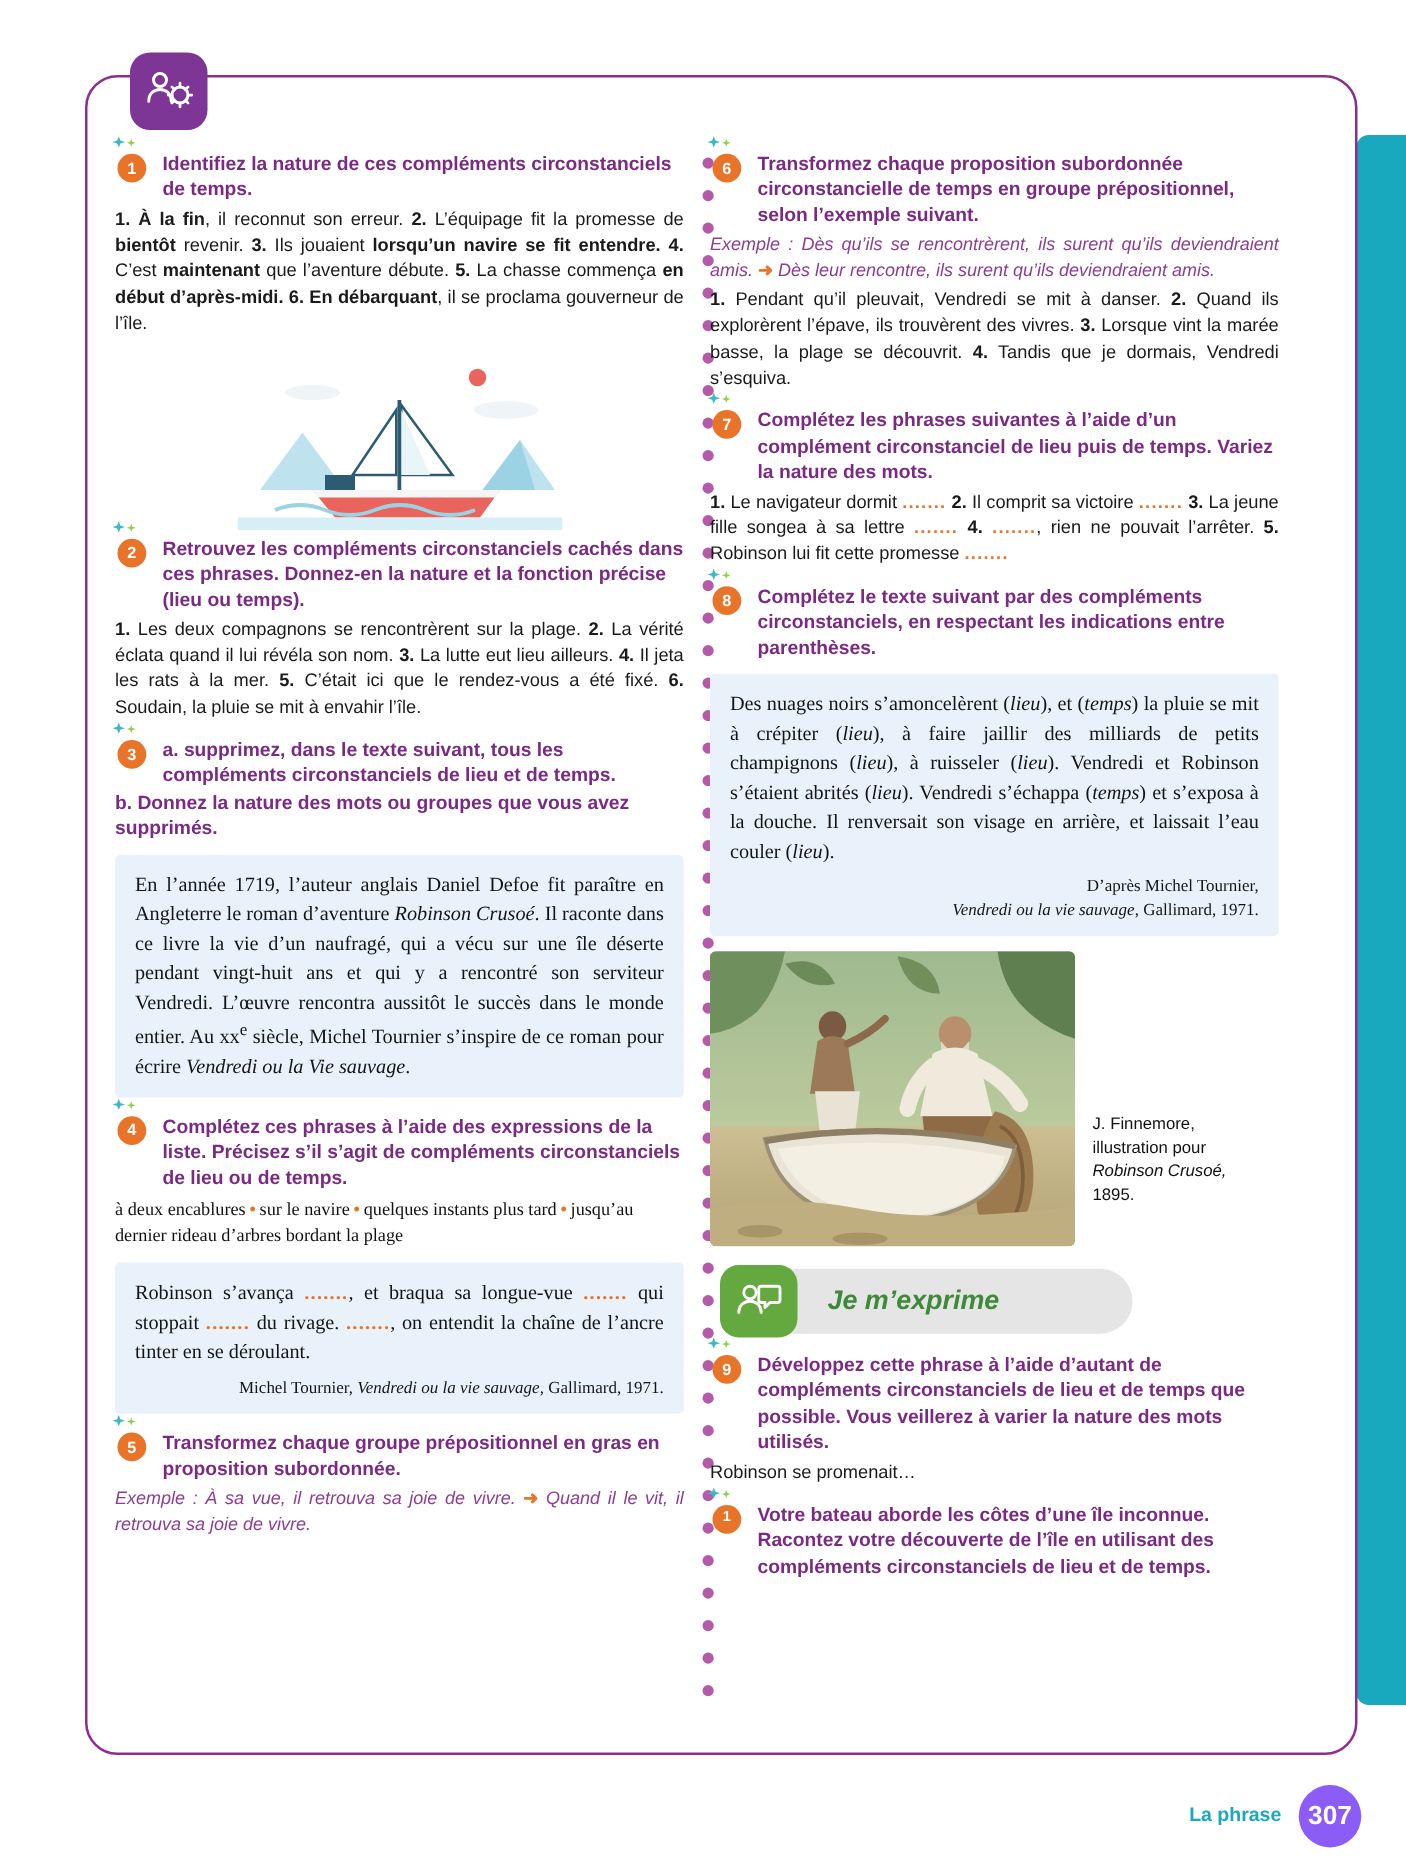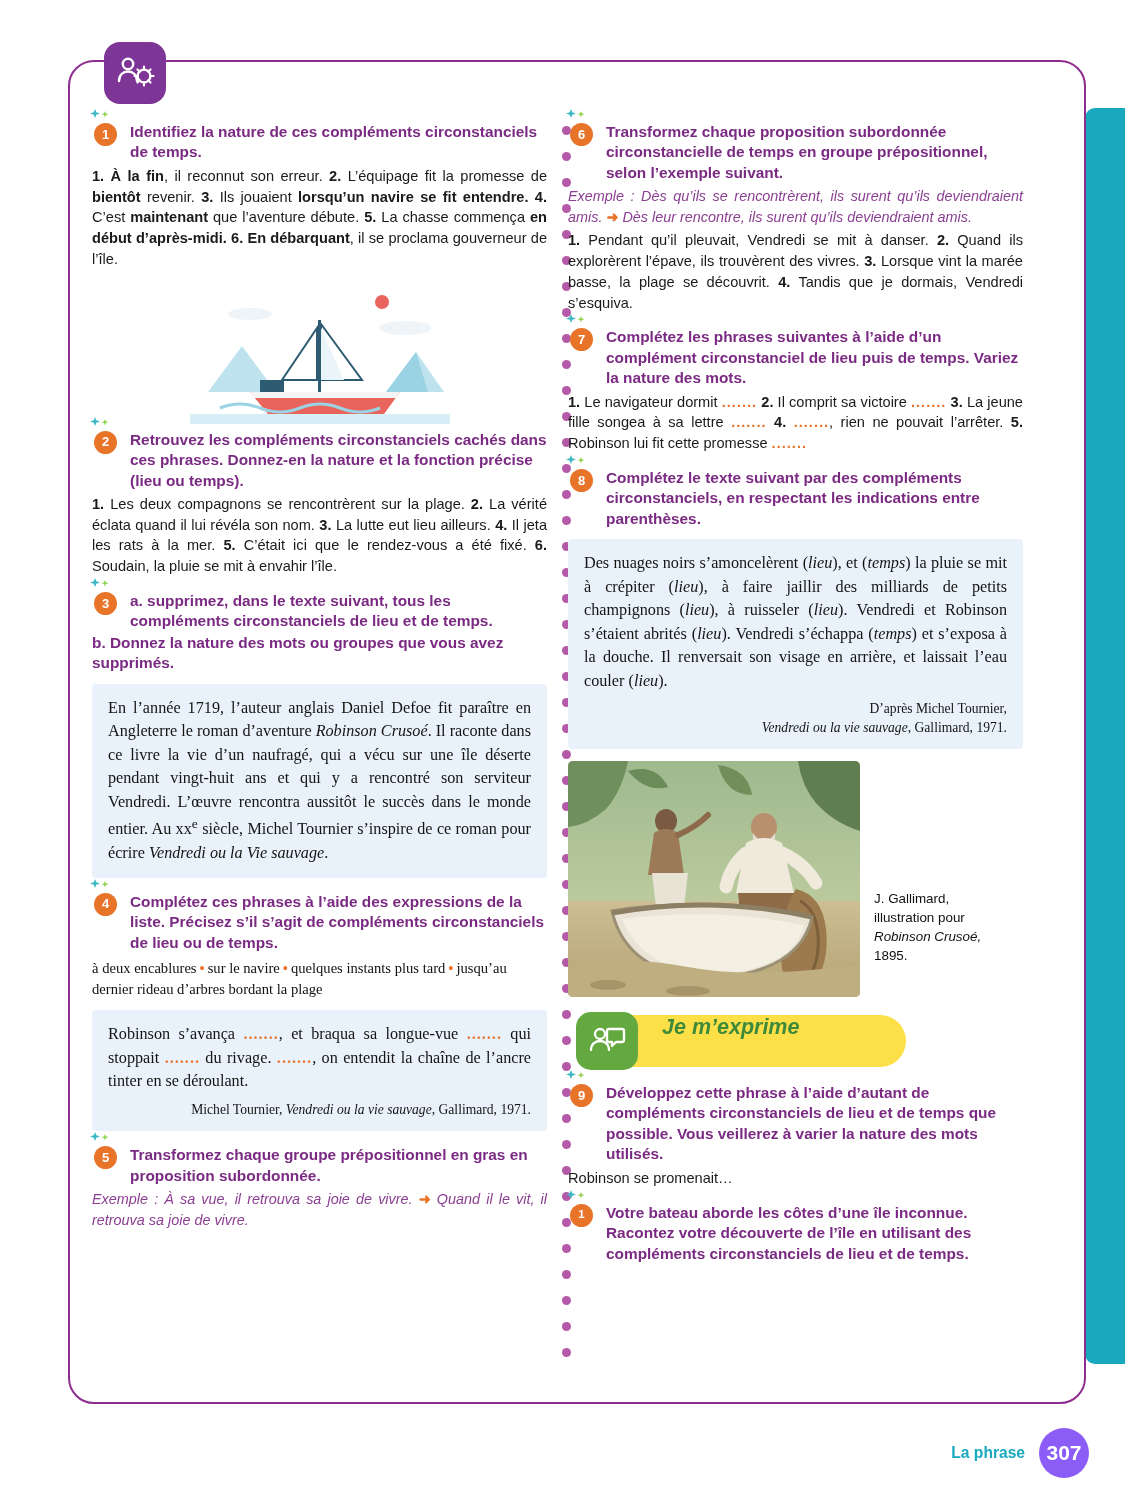--- a/index.html
+++ b/index.html
@@ -162,22 +162,22 @@
     position:relative;
   }
 
   
   .green-chip {
     position:relative;
     margin-top:18px;
     margin-left:8px;
     height:52px;
     width:330px;
-    display:flex; align-items:flex-start;
-    background:#fde047;
+    display:flex; align-items:center;
+    background:#e5e5e5;
     border-radius:26px;
     padding-left:86px;
   }
   .green-chip .title {
     color:#3e8a3a;
     font-size:21.5px;
     font-weight:bold;
     font-style:italic;
   }
   .green-icon {
@@ -473,21 +473,21 @@
             <path d="M44 150 q100 -16 200 6 q-12 56 -104 62 q-82 -6 -96 -68z" fill="#e9e4d6" stroke="#9b8f74" stroke-width="3"></path>
             <path d="M54 158 q94 -12 182 6 q-10 44 -92 50 q-70 -6 -90 -56z" fill="#f3efe3"></path>
             <path d="M44 152 q100 -18 200 4" stroke="#8d7f63" stroke-width="5" fill="none"></path>
 
             <path d="M0 206 q60 -12 120 0 t172 -2 v32 H0z" fill="#bfae80"></path>
             <ellipse cx="40" cy="224" rx="18" ry="5" fill="#a89469"></ellipse>
             <ellipse cx="120" cy="230" rx="22" ry="5" fill="#a89469"></ellipse>
           </svg>
         </div>
         <div class="eng-cap">
-          <span>J. Gallimard,</span><br>
+          <span>J. Finnemore,</span><br>
           <span>illustration pour</span><br>
           <i>Robinson Crusoé,</i><br>
           <span>1895.</span>
         </div>
       </div>
     </div>
 
     <div class="green-chip">
       <div class="green-icon">
         <svg width="38" height="34" viewBox="0 0 38 34">

